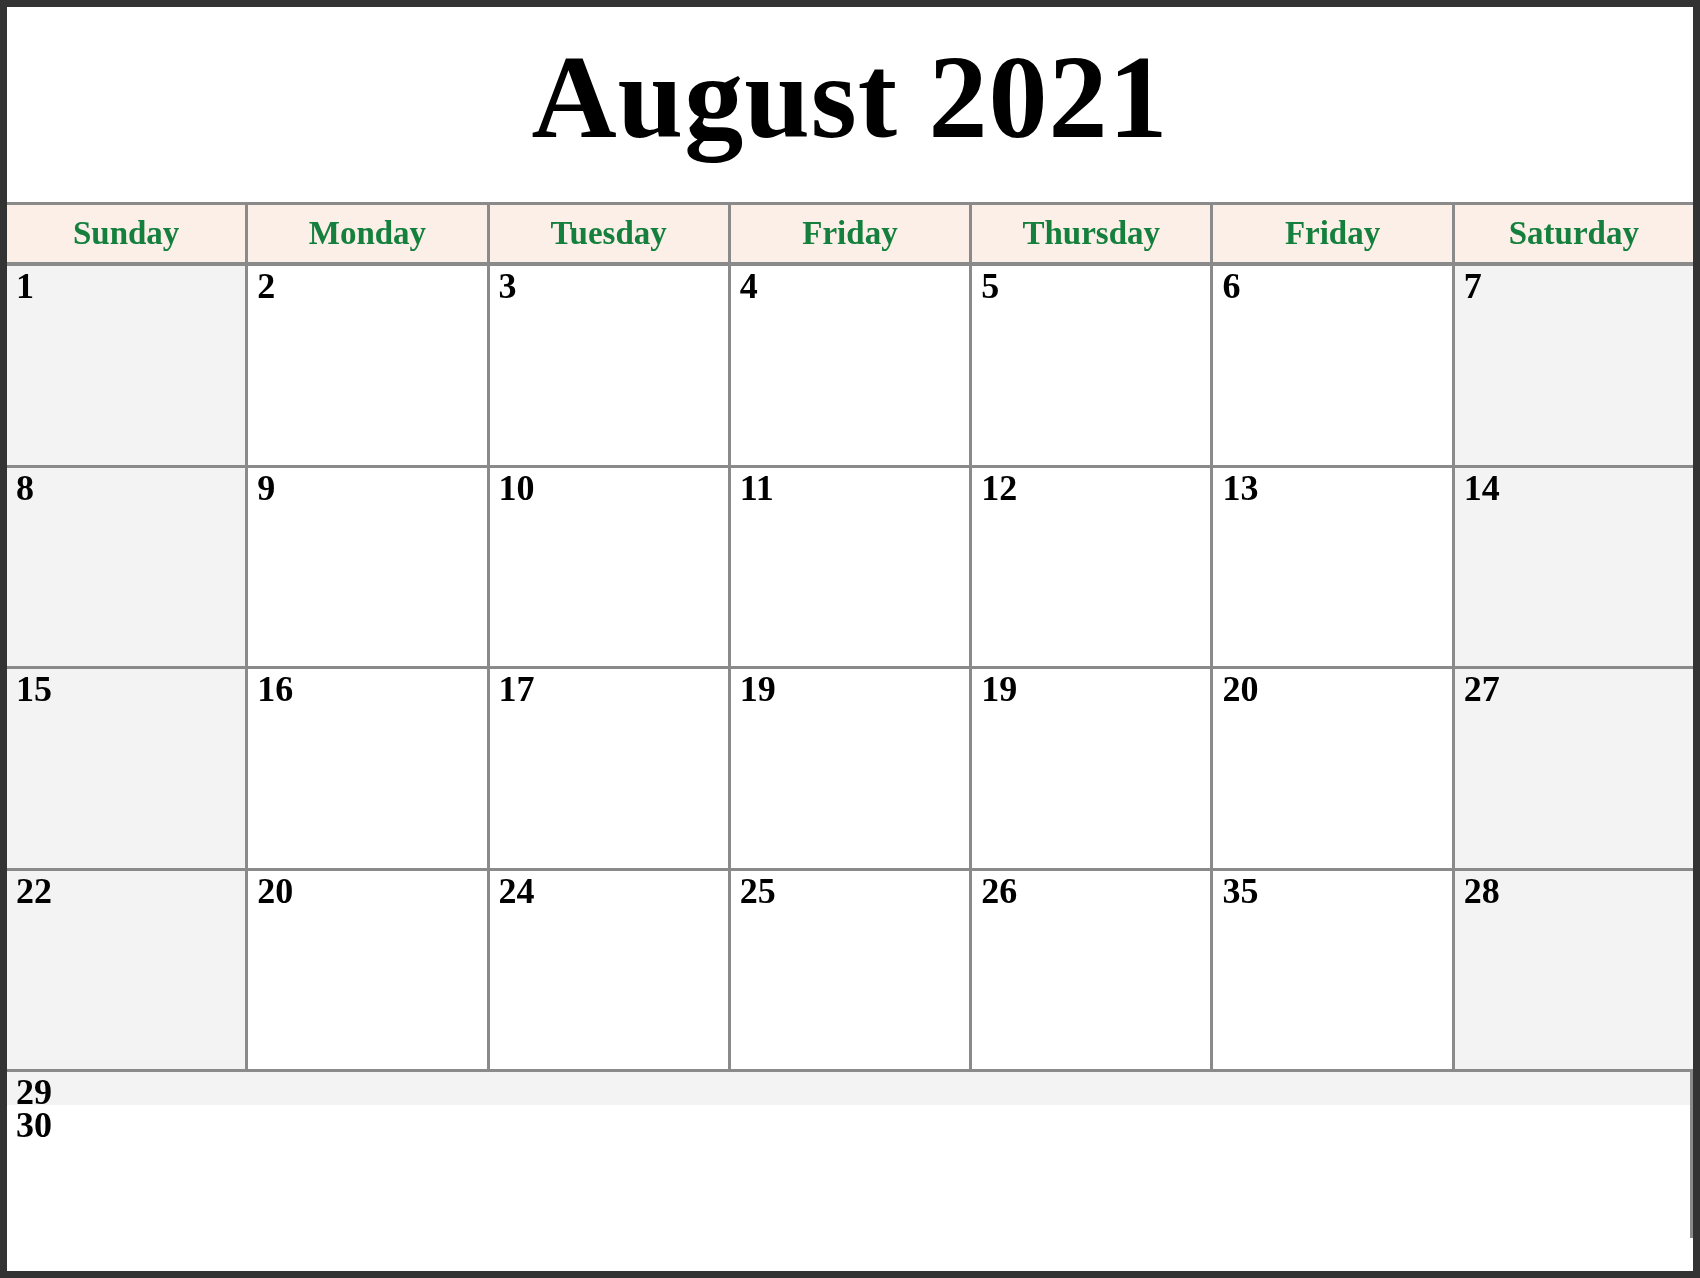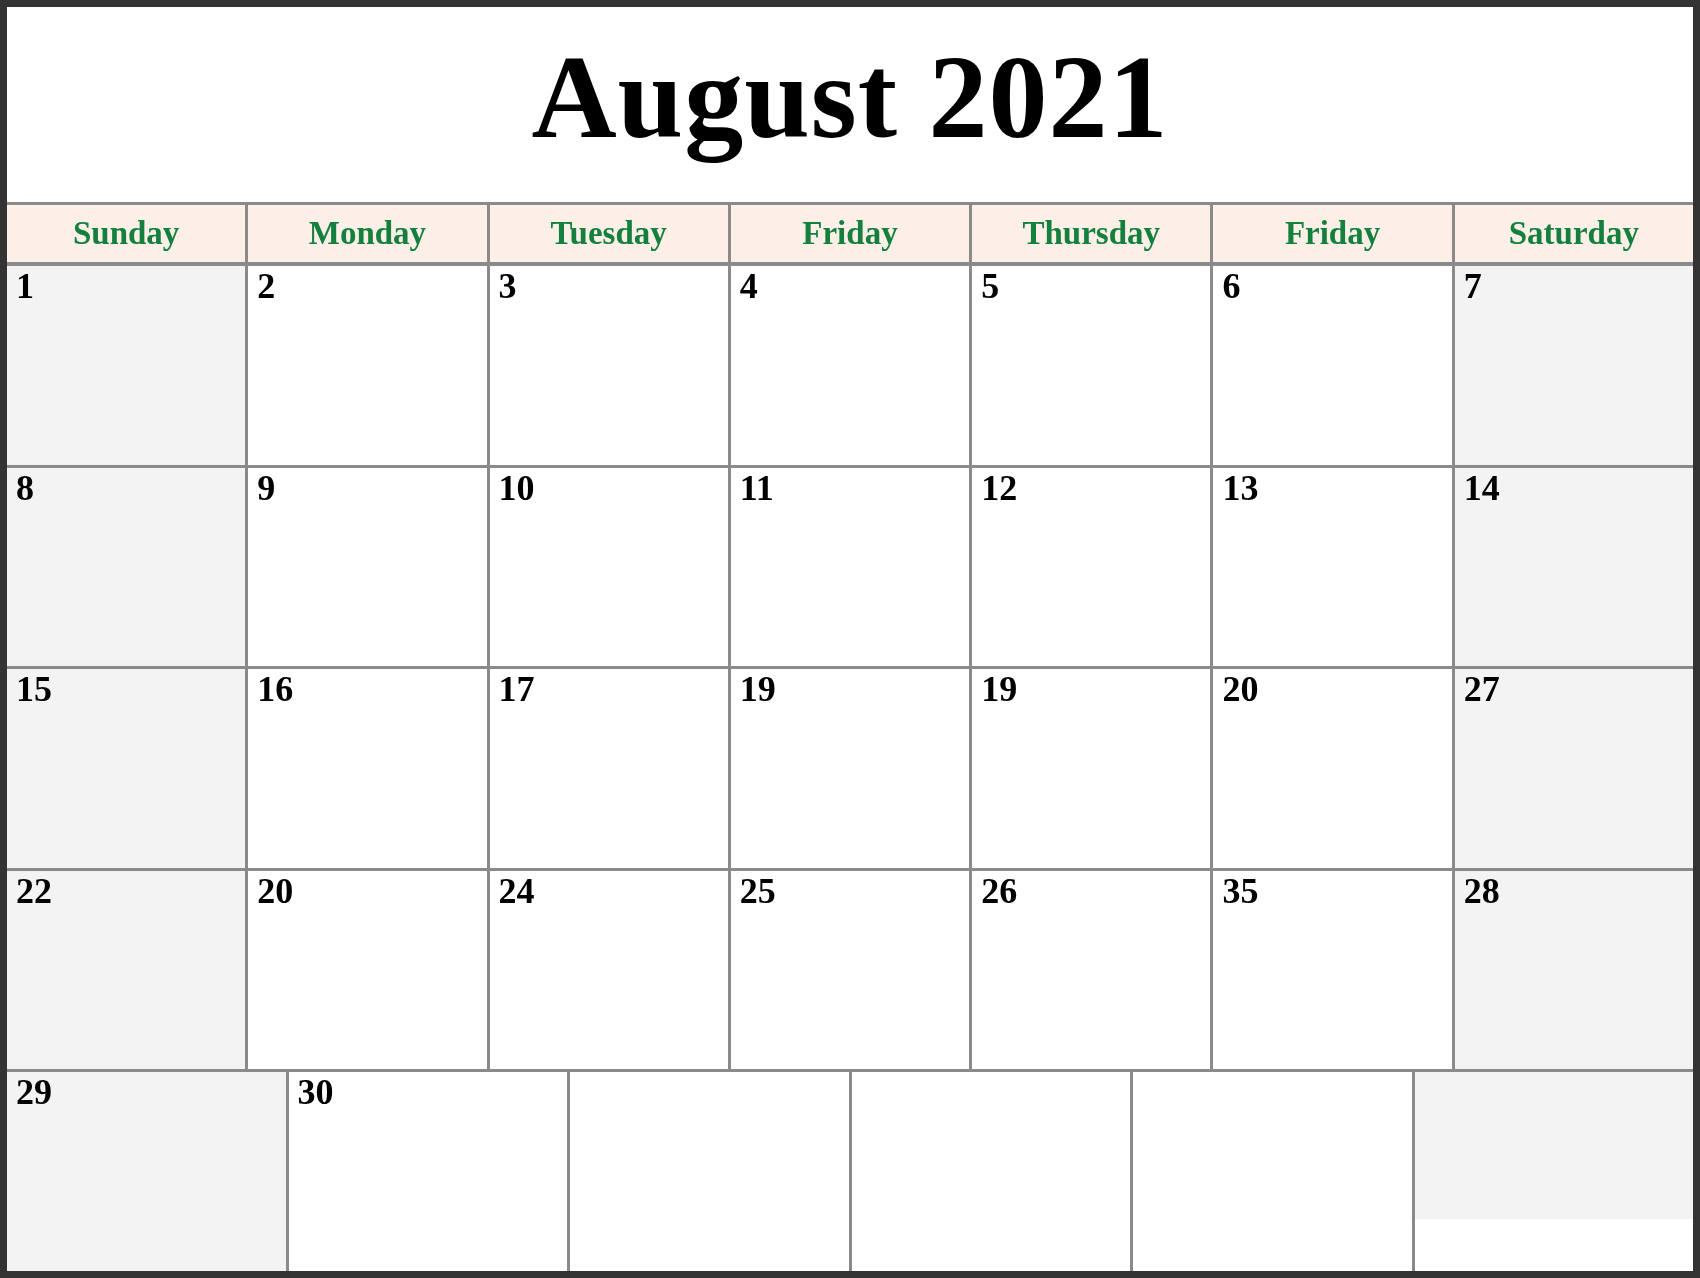--- a/index.html
+++ b/index.html
@@ -111,21 +111,21 @@
     line-height: 1;
     white-space: nowrap;
   }
 
   .week-row {
     display: flex;
     flex: 1 1 0;
     border-bottom: 3px solid #8a8a8a;
     box-sizing: border-box;
   }
-  .week-row:last-child { border-bottom: none; }
+  .week-row:last-child { border-bottom: none; flex-direction: column; }
 
   .day-cell {
     flex: 1 1 0;
     background: #ffffff;
     border-right: 3px solid #8a8a8a;
     box-sizing: border-box;
     position: relative;
     overflow: hidden;
   }
   .day-cell:last-child { border-right: none; }

